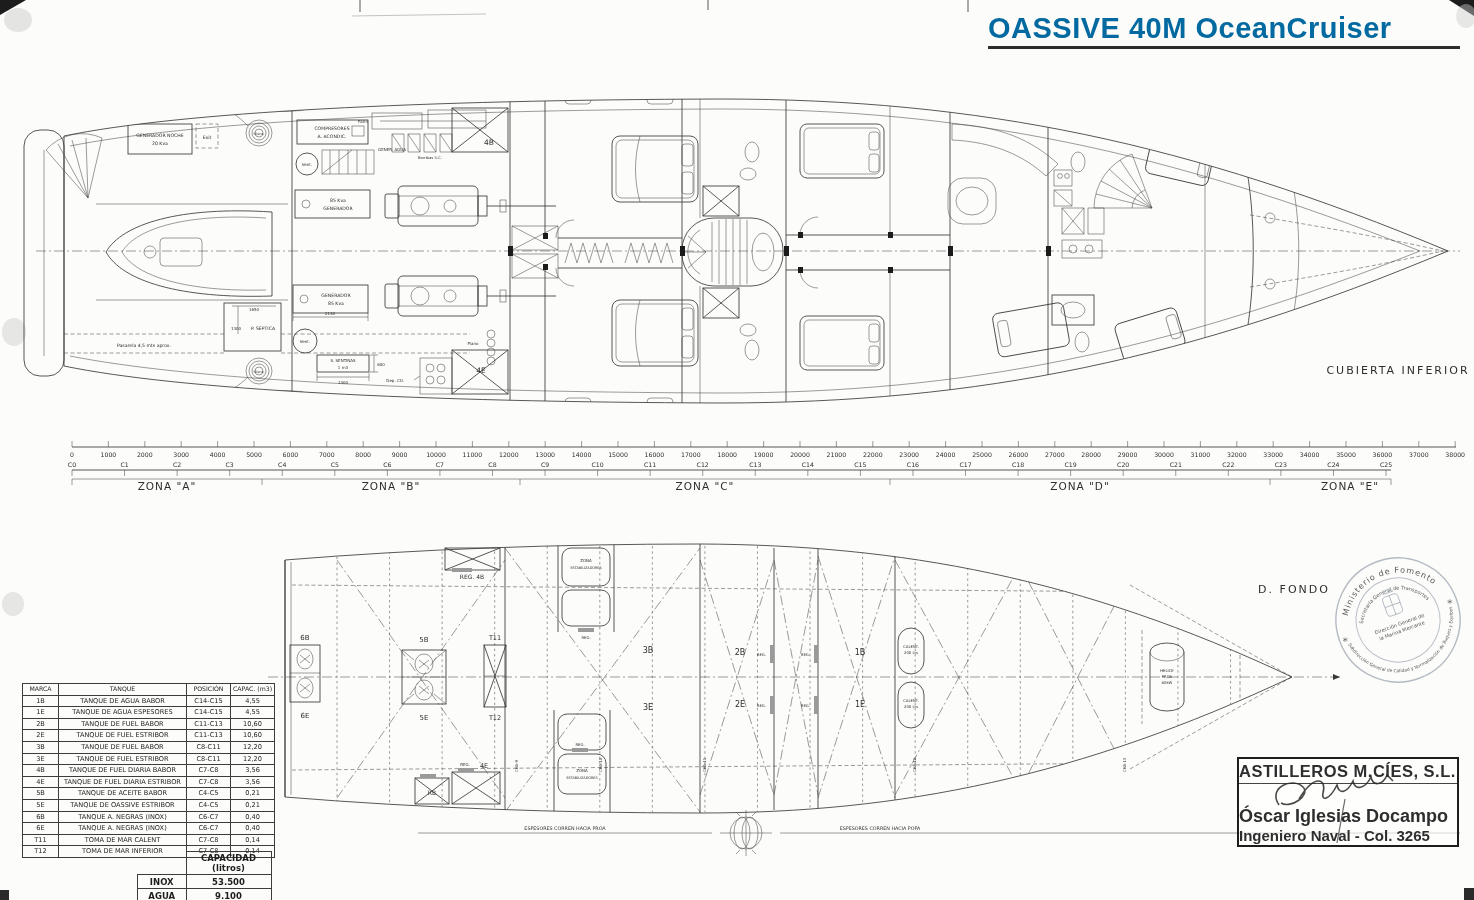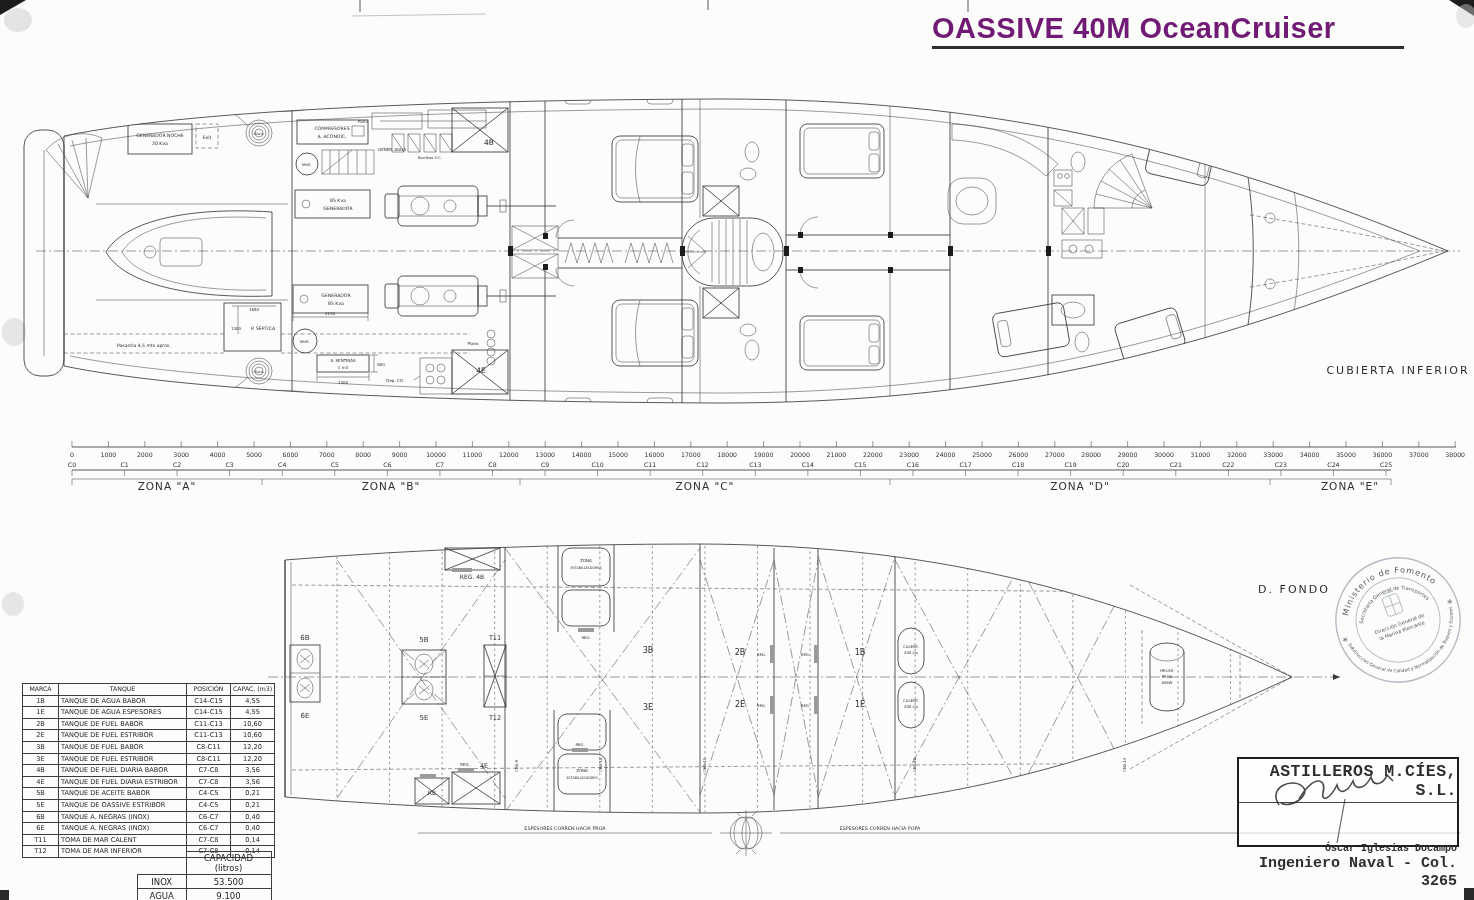--- a/index.html
+++ b/index.html
@@ -6,37 +6,37 @@
   .page{position:relative;width:1474px;height:900px;background:#fcfcfa;overflow:hidden;
         font-family:"DejaVu Sans",sans-serif;color:#2e2e2e;}
   svg{position:absolute;left:0;top:0;}
   svg text{font-family:"DejaVu Sans",sans-serif;fill:#2e2e2e;}
   .ln{stroke:#3a3a3a;stroke-width:.85;fill:none;}
   .lt{stroke:#4a4a4a;stroke-width:.55;fill:none;}
   .dash{stroke-dasharray:4 2.5;}
   .dashdot{stroke-dasharray:10 3 2 3;}
   .fdash{stroke:#555;stroke-width:.6;stroke-dasharray:2.4 3;}
   .grayfill{fill:#9a9a9a;stroke:none;}
-  .title{position:absolute;left:932px;top:12px;width:472px;font-weight:bold;font-size:29px;
-         letter-spacing:.5px;color:#701a75;border-bottom:3.5px solid #2d2d2d;padding-bottom:1px;
+  .title{position:absolute;left:988px;top:12px;width:472px;font-weight:bold;font-size:29px;
+         letter-spacing:.5px;color:#0369a1;border-bottom:3.5px solid #2d2d2d;padding-bottom:1px;
          font-family:"Liberation Sans","DejaVu Sans",sans-serif;}
   table{border-collapse:collapse;}
   .tanks{position:absolute;left:22px;top:683px;font-size:6.6px;line-height:1;color:#1e1e1e;}
-  .tanks th,.tanks td{border:.9px solid #3c3c3c;padding:1px 2px;height:8.6px;white-space:nowrap;}
+  .tanks th,.tanks td{border:.9px solid #3c3c3c;padding:1px 2px;height:8.6px;white-space:nowrap;text-align:center;}
   .tanks th{font-weight:normal;font-size:6.2px;}
   .tanks td.c{text-align:center;}
   .cap{position:absolute;left:137px;top:851px;font-size:8.5px;color:#1e1e1e;}
-  .cap td{border:1px solid #3c3c3c;padding:1px 4px;height:11px;text-align:center;}
+  .cap td{border:1px solid #3c3c3c;padding:1px 4px;height:11px;text-align:center;font-weight:bold;}
   .cap td.blank{border-top:none;border-left:none;background:transparent;}
   .sig{position:absolute;left:1237px;top:757px;width:218px;height:86px;border:2px solid #1d1d1d;
-       background:rgba(255,255,255,.6);font-family:Liberation Mono, monospace;
-       text-align:right;}
+       background:rgba(255,255,255,.6);font-family:Liberation Sans, sans-serif;
+       text-align:left;}
   .sig .co{font-size:16.5px;font-weight:600;letter-spacing:.5px;padding-top:3px;
            border-bottom:1px solid #444;padding-bottom:2px;}
-  .sig .nm{font-size:10px;font-weight:bold;margin-top:40px;line-height:1.15;}
+  .sig .nm{font-size:18px;font-weight:bold;margin-top:22px;line-height:1.15;}
   .sig .cr{font-size:15px;font-weight:bold;line-height:1.2;}
   .sig svg{pointer-events:none;}
 </style>
 </head>
 <body>
 
 <div class="page">
 
 <svg id="drawing" width="1474" height="900" viewBox="0 0 1474 900">
   <defs>

